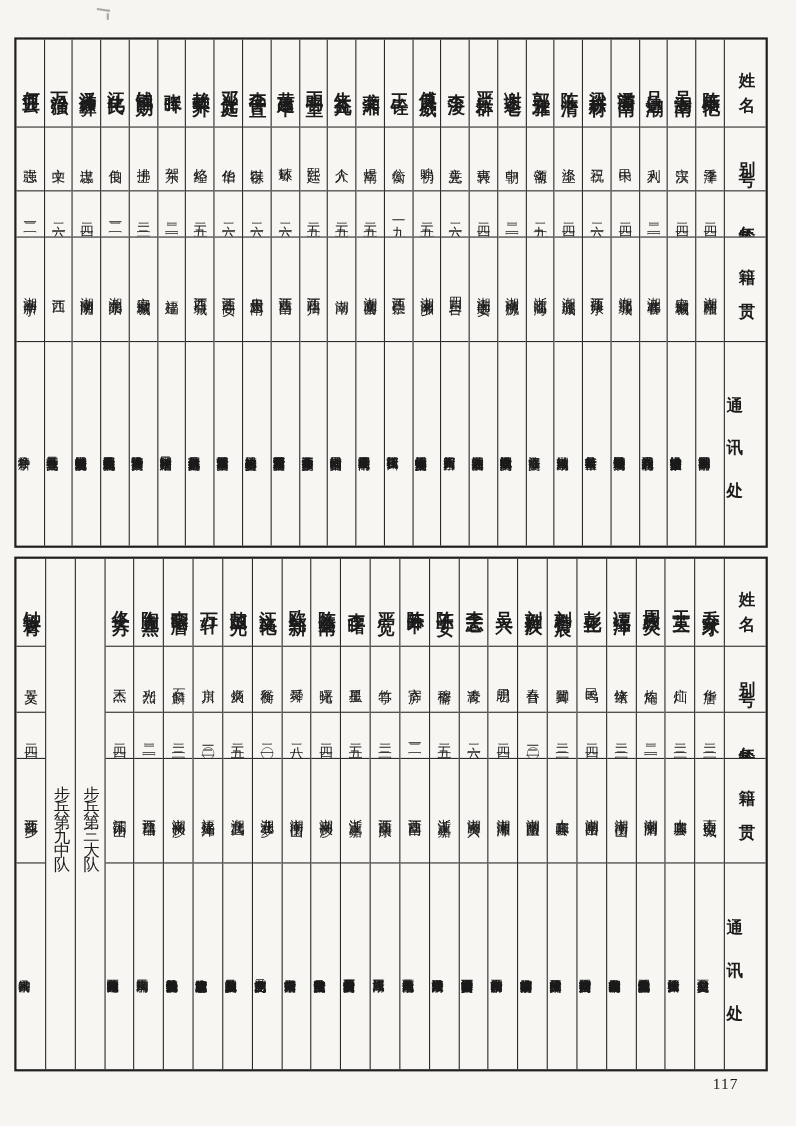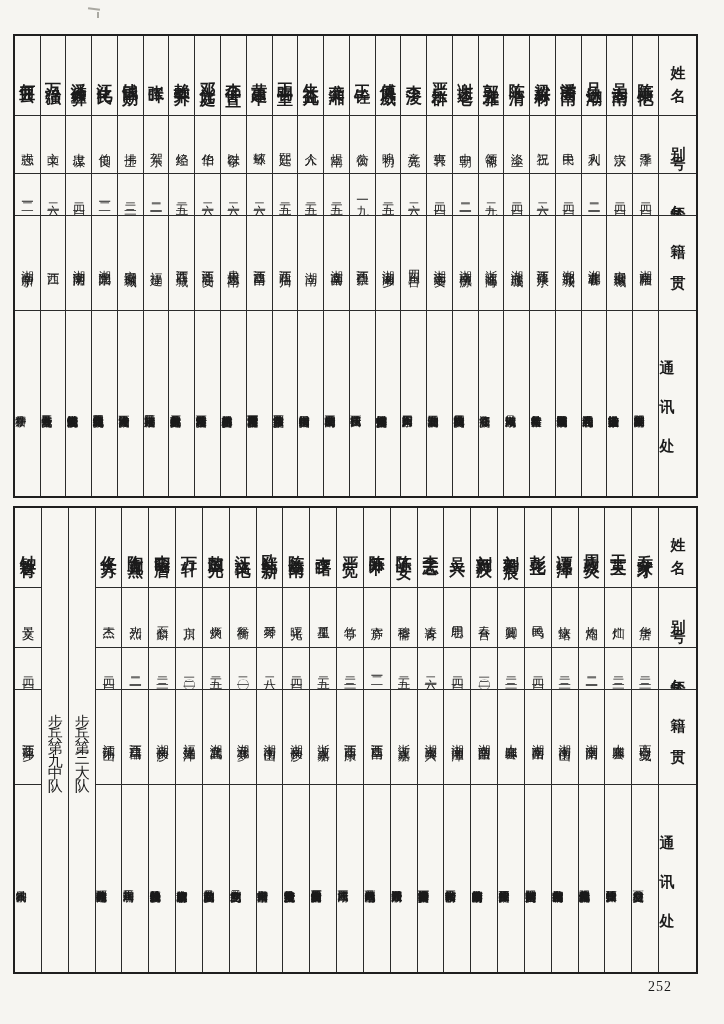--- a/index.html
+++ b/index.html
@@ -936,14 +936,14 @@
         </div>
         <div class="cell r-origin origin-cell">
           <span class="vtext">江西萍乡</span>
         </div>
         <div class="cell r-addr addr-cell">
           <span class="vtext">本县钟氏宗祠</span>
         </div>
       </div>
     </div>
 
-  <div class="page-number">252</div>
+  <div class="page-number">117</div>
 </div>
 
 </body></html>

